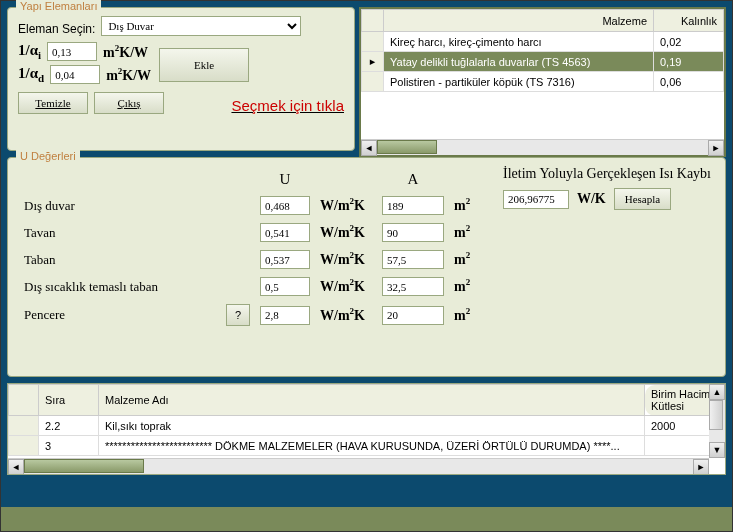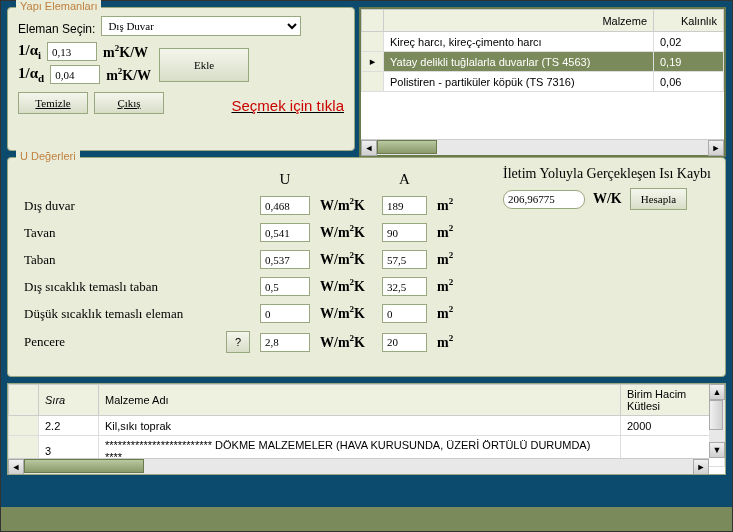--- a/index.html
+++ b/index.html
@@ -38,26 +38,26 @@
 .grid tr.selected td { background: #7a8a5a; color: #fff; }
 .row-header { width: 22px; background: #eef0e0; border: 1px solid #ccc; text-align: center; }
 .scrollbar-h { position: absolute; bottom: 0; left: 0; right: 0; height: 16px; background: #e8e8e8; border-top: 1px solid #ccc; display: flex; }
 .sb-btn { width: 16px; height: 16px; background: linear-gradient(to bottom, #f0f0f0, #d0d0d0); border: 1px solid #aaa; font-size: 8px; display: flex; align-items: center; justify-content: center; cursor: pointer; }
 .sb-track { flex: 1; background: #e8e8e8; position: relative; }
 .sb-thumb { position: absolute; left: 0; width: 60px; height: 14px; background: linear-gradient(to bottom, #b8c8a0, #8a9a6a); border: 1px solid #6a7a4a; top: 0; }
 .u-table { width: 100%; }
 .u-table td { padding: 3px 4px; vertical-align: middle; }
 .u-label { font-size: 13px; font-family: 'Times New Roman', serif; }
 .u-input { width: 50px; text-align: left; }
-.u-input-a { width: 45px; }
+.u-input-a { width: 62px; }
 .col-head { font-family: 'Times New Roman', serif; font-size: 15px; font-weight: normal; text-align: center; }
 .btn-q { width: 24px; height: 22px; padding: 0; background: linear-gradient(to bottom, #f4f6ec, #d8ddc8); border: 1px solid #9aa880; cursor: pointer; font-size: 11px; }
 .heatloss { position: absolute; right: 14px; top: 8px; }
 .heatloss-label { font-family: 'Times New Roman', serif; font-size: 14px; }
-.result-input { width: 82px; border-radius: 9px; }
+.result-input { width: 66px; }
 .bottom-grid-wrap { border: 1px solid #9aa880; background: #fff; height: 92px; position: relative; overflow: hidden; }
 .bottom-grid { width: 100%; border-collapse: collapse; font-size: 11px; }
 .bottom-grid th { background: #eef0e0; border: 1px solid #ccc; padding: 3px 6px; text-align: left; font-weight: normal; height: 28px; }
 .bottom-grid td { border: 1px solid #ddd; padding: 3px 6px; height: 20px; }
 .scrollbar-v { position: absolute; right: 0; top: 0; bottom: 16px; width: 16px; background: #e8e8e8; display: flex; flex-direction: column; }
 .sb-track-v { flex: 1; position: relative; }
 .sb-thumb-v { position: absolute; top: 0; left: 0; width: 14px; height: 30px; background: linear-gradient(to right, #f0f0f0, #d0d0d0); border: 1px solid #aaa; }
 .arrow { font-size: 9px; }
 </style>
 </head>
@@ -182,28 +182,20 @@
         </tr>
         <tr>
           <td class="u-label">Dış sıcaklık temaslı taban</td>
           <td></td>
           <td><input type="text" class="u-input" value="0,5" style=""></td>
           <td><span class="unit">W/m<sup>2</sup>K</span></td>
           <td><input type="text" class="u-input-a" value="32,5" style=""></td>
           <td><span class="unit">m<sup>2</sup></span></td>
         </tr>
         <tr>
-          <td class="u-label">Düşük sıcaklık temaslı eleman</td>
-          <td></td>
-          <td><input type="text" class="u-input" value="0" style=""></td>
-          <td><span class="unit">W/m<sup>2</sup>K</span></td>
-          <td><input type="text" class="u-input-a" value="0" style=""></td>
-          <td><span class="unit">m<sup>2</sup></span></td>
-        </tr>
-        <tr>
           <td class="u-label">Pencere</td>
           <td><button class="btn-q">?</button></td>
           <td><input type="text" class="u-input" value="2,8" style=""></td>
           <td><span class="unit">W/m<sup>2</sup>K</span></td>
           <td><input type="text" class="u-input-a" value="20" style=""></td>
           <td><span class="unit">m<sup>2</sup></span></td>
         </tr>
       </tbody>
         </table>
 
@@ -215,23 +207,23 @@
           <button class="btn">Hesapla</button>
         </div>
       </div>
     </div>
 
     <div class="bottom-grid-wrap">
       <table class="bottom-grid">
         <thead>
           <tr>
             <th style="width:30px;"></th>
-            <th style="width:60px;font-style:italic;">Sıra</th>
+            <th style="width:60px;">Sıra</th>
             <th>Malzeme Adı</th>
-            <th style="width:104px;">Birim Hacim Kütlesi</th>
+            <th style="width:80px;border-radius:10px;">Birim Hacim Kütlesi</th>
           </tr>
         </thead>
         <tbody>
           <tr>
             <td class="row-header"></td>
             <td>2.2</td>
             <td>Kil,sıkı toprak</td>
             <td>2000</td>
           </tr>
           <tr>

